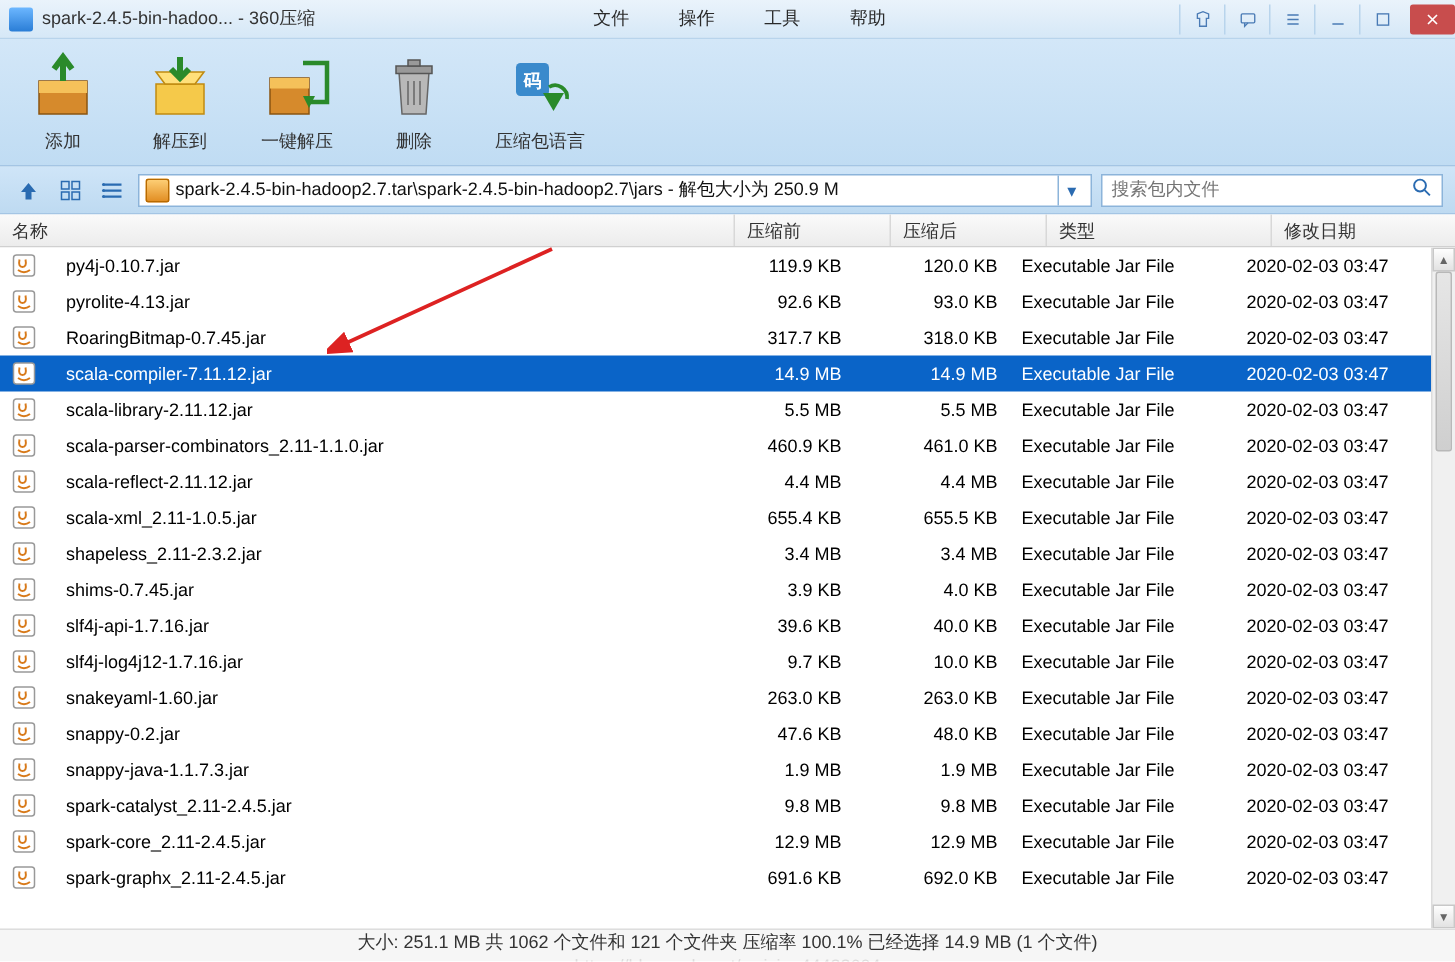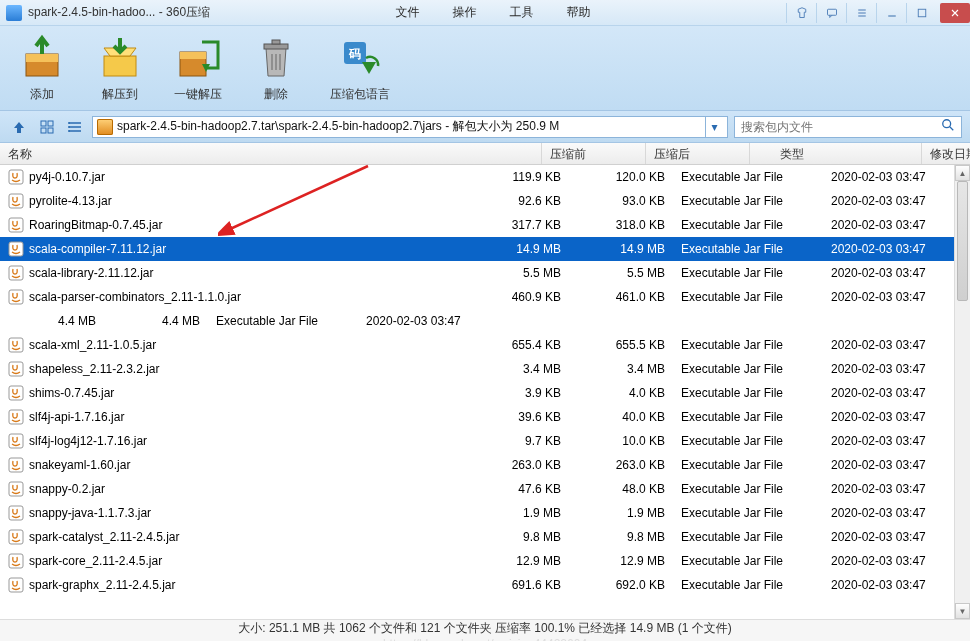--- a/index.html
+++ b/index.html
@@ -27,38 +27,38 @@
 
 
 .addressbar { height: 32px; background: linear-gradient(#cfe5f8,#bedaf1); display: flex; align-items: center; padding: 0 8px; gap: 6px; border-bottom: 1px solid #a4c5e4; }
 .navbtn { width: 22px; height: 22px; display: flex; align-items: center; justify-content: center; cursor: pointer; color: #2a6bb1; }
 .navbtn svg { width: 16px; height: 16px; }
 .pathbox { flex: 1; height: 22px; background: #fff; border: 1px solid #8cb4da; display: flex; align-items: center; padding: 0 4px; gap: 4px; }
 .path-icon { width: 16px; height: 16px; background: linear-gradient(#ffd27a,#e08a1e); border-radius: 2px; box-shadow: inset 0 0 0 1px #b86a00; }
 .path-text { flex: 1; white-space: nowrap; overflow: hidden; color: #111; }
 .path-drop { width: 18px; height: 20px; border-left: 1px solid #8cb4da; display: flex; align-items: center; justify-content: center; color: #2a6bb1; cursor: pointer; margin-left: 4px; }
 .searchbox { width: 228px; height: 22px; background: #fff; border: 1px solid #8cb4da; display: flex; align-items: center; padding: 0 6px; justify-content: space-between; }
-.search-input { border: none; outline: none; width: 190px; color: #888; }
+.search-input { border: none; outline: none; width: 190px; color: #888; font-family: Liberation Serif, serif; }
 .search-icon { color: #2a6bb1; cursor: pointer; }
 
 
 .colheader { height: 22px; background: linear-gradient(#fafafa,#ececec); display: flex; border-bottom: 1px solid #d0d0d0; }
 .col { padding: 3px 8px; border-right: 1px solid #d8d8d8; color: #333; white-space: nowrap; overflow: hidden; }
-.col-name { width: 542px; }
+.col-name { width: 490px; }
 .col-before { width: 104px; text-align: left; }
 .col-after { width: 104px; text-align: left; }
-.col-type { width: 150px; margin-left: 22px; }
+.col-type { width: 150px; }
 .col-date { flex: 1; border-right: none; }
 
 
 .filelist { height: 454px; overflow: hidden; background: #fff; position: relative; }
 .row { height: 24px; display: flex; align-items: center; }
 .row.sel { background: #0a64c8; color: #fff; }
 .cell { padding: 0 8px; white-space: nowrap; overflow: hidden; }
-.cell-name { width: 465px; display: flex; align-items: center; gap: 5px; }
+.cell-name { width: 465px; display: flex; align-items: center; gap: 20px; }
 .jar-icon { width: 16px; height: 16px; flex: none; }
 .cell-before { width: 104px; text-align: right; }
 .cell-after { width: 104px; text-align: right; }
 .cell-type { width: 150px; }
 .cell-date { flex: 1; }
 
 
 .arrow-ann { position: absolute; left: 218px; top: 156px; pointer-events: none; }
 
 
@@ -292,20 +292,27 @@
           <path d="M5 4 Q4 9 7 9 Q10 9 9 4 M4 11 Q8 14 12 11" fill="none" stroke="#d87a1a" stroke-width="1.3"></path>
         </svg>
         <span>scala-parser-combinators_2.11-1.1.0.jar</span>
       </div>
       <div class="cell cell-before">460.9 KB</div>
       <div class="cell cell-after">461.0 KB</div>
       <div class="cell cell-type">Executable Jar File</div>
       <div class="cell cell-date">2020-02-03 03:47</div>
     </div>
     <div class="row">
+      <div class="cell cell-name">
+        <svg class="jar-icon" viewBox="0 0 16 16">
+          <rect x="1" y="1" width="14" height="14" rx="2" fill="#fff" stroke="#999"></rect>
+          <path d="M5 4 Q4 9 7 9 Q10 9 9 4 M4 11 Q8 14 12 11" fill="none" stroke="#d87a1a" stroke-width="1.3"></path>
+        </svg>
+        <span>scala-reflect-2.11.12.jar</span>
+      </div>
       <div class="cell cell-before">4.4 MB</div>
       <div class="cell cell-after">4.4 MB</div>
       <div class="cell cell-type">Executable Jar File</div>
       <div class="cell cell-date">2020-02-03 03:47</div>
     </div>
     <div class="row">
       <div class="cell cell-name">
         <svg class="jar-icon" viewBox="0 0 16 16">
           <rect x="1" y="1" width="14" height="14" rx="2" fill="#fff" stroke="#999"></rect>
           <path d="M5 4 Q4 9 7 9 Q10 9 9 4 M4 11 Q8 14 12 11" fill="none" stroke="#d87a1a" stroke-width="1.3"></path>

